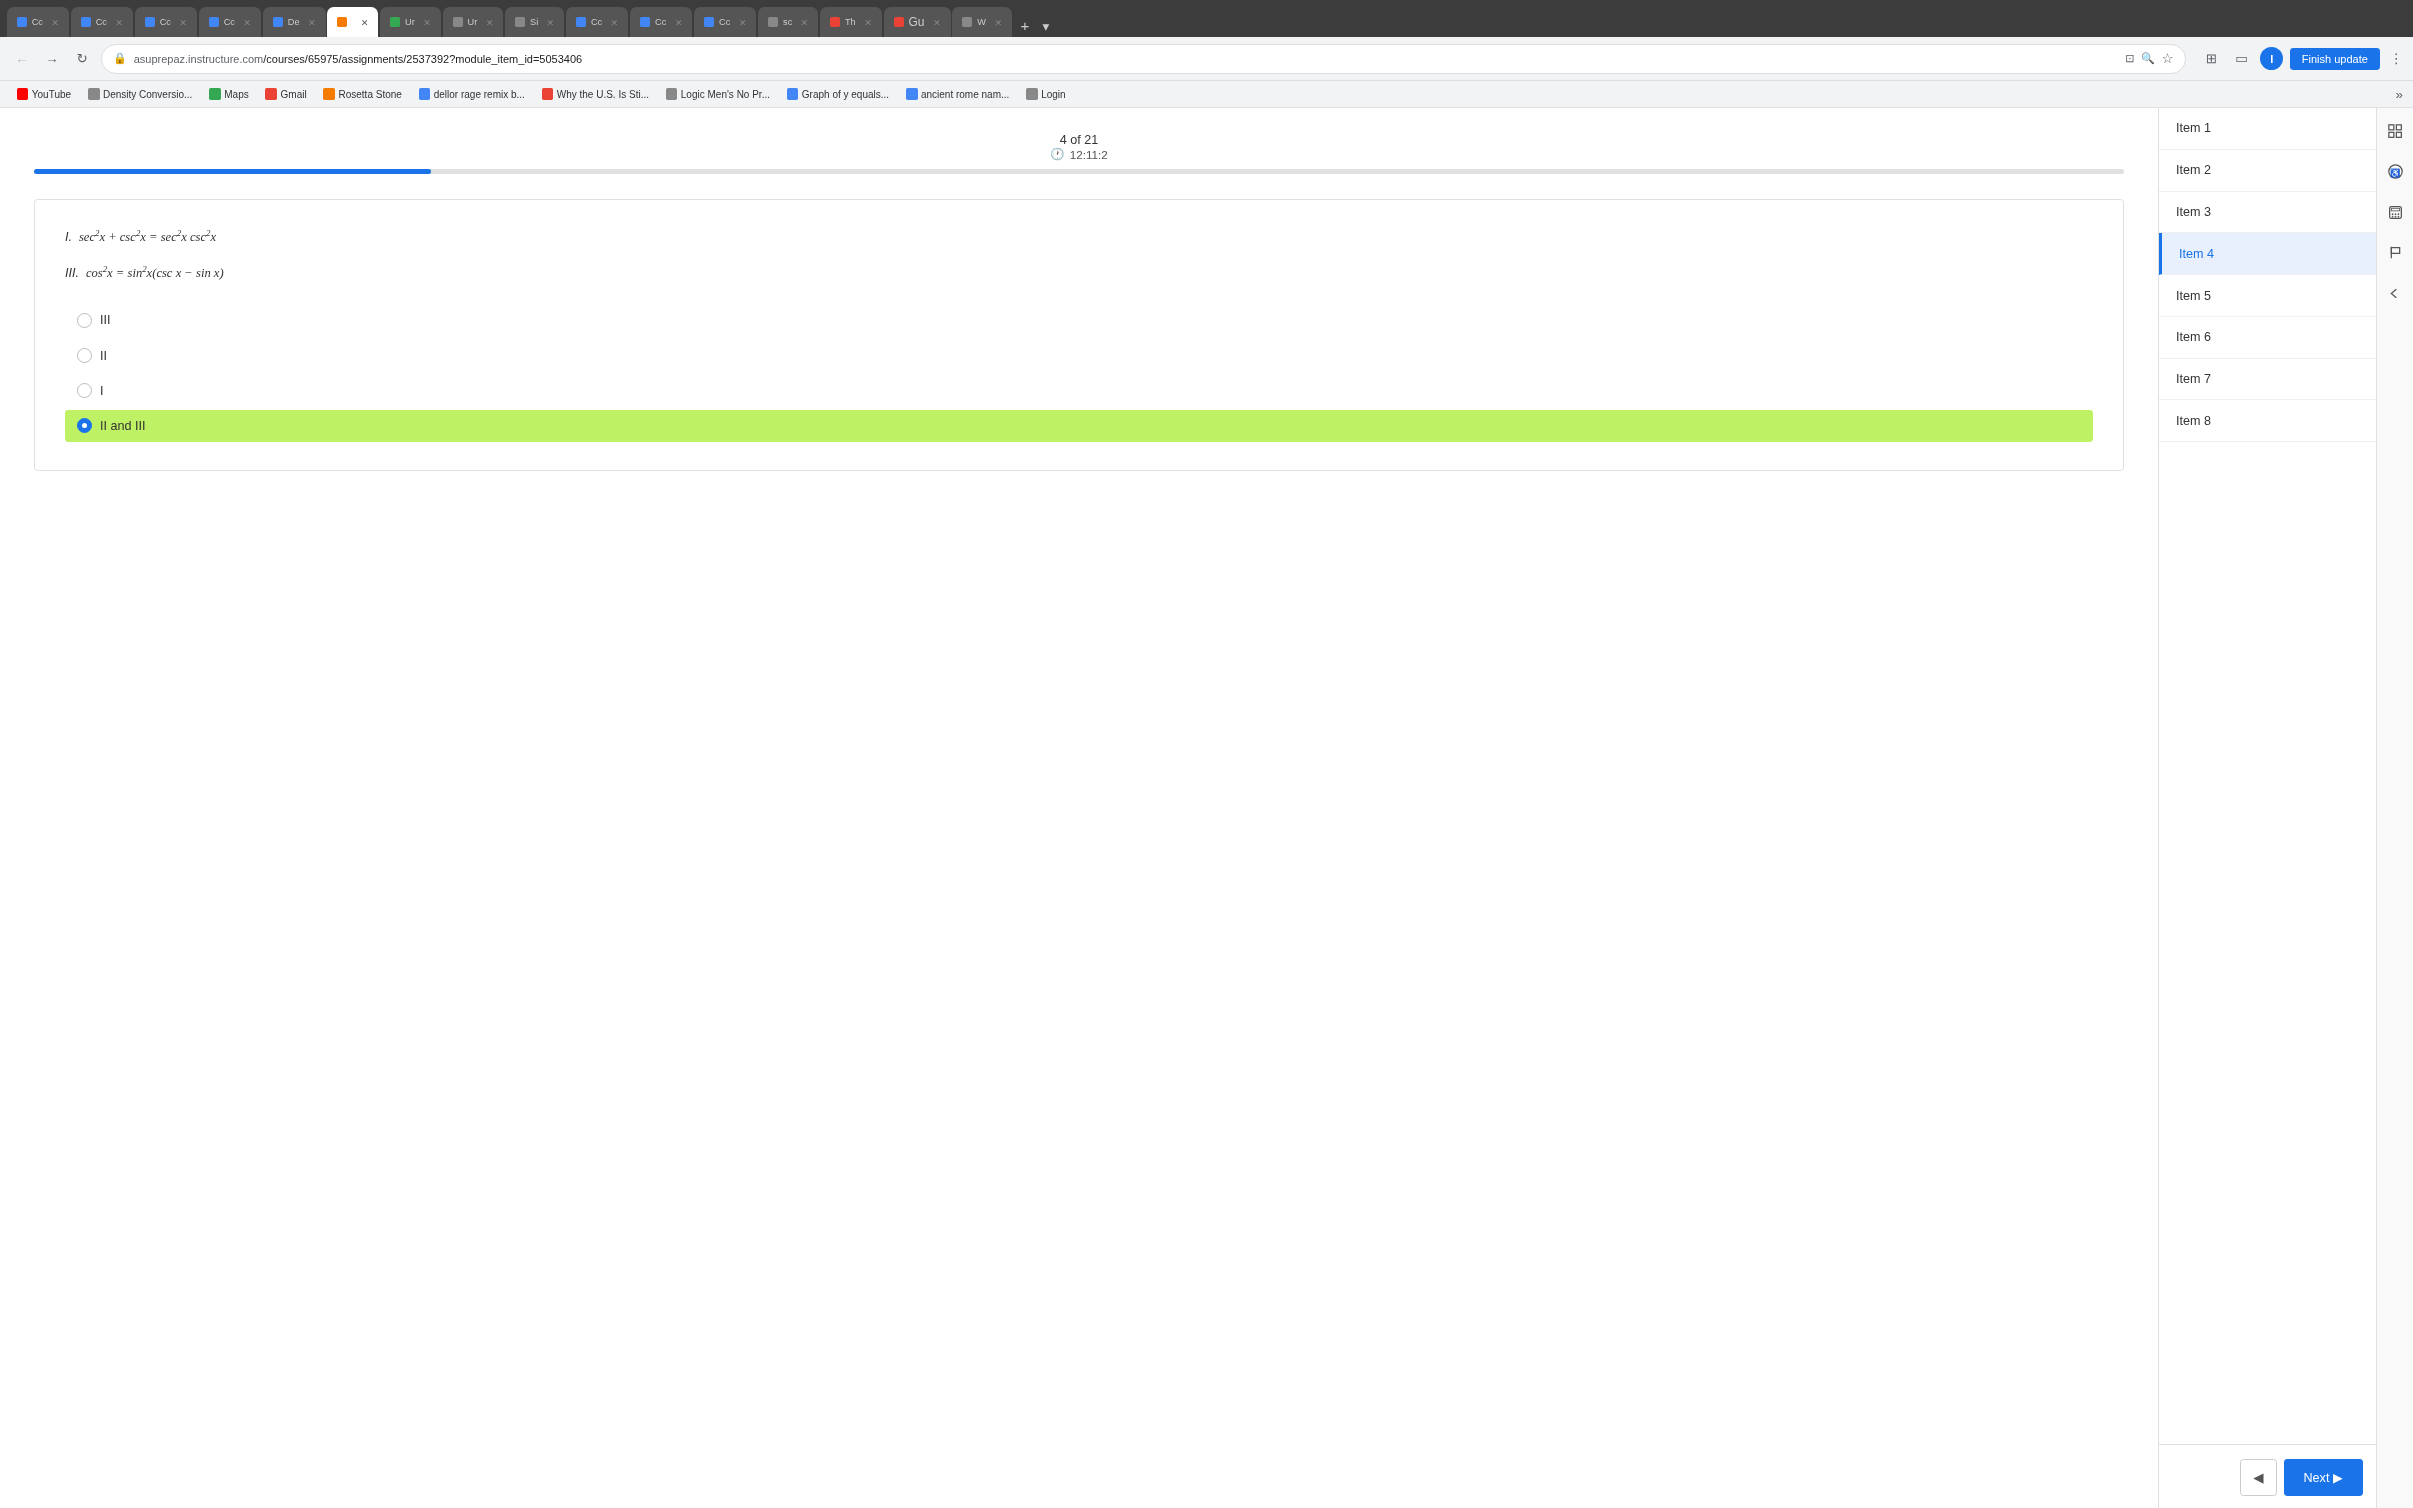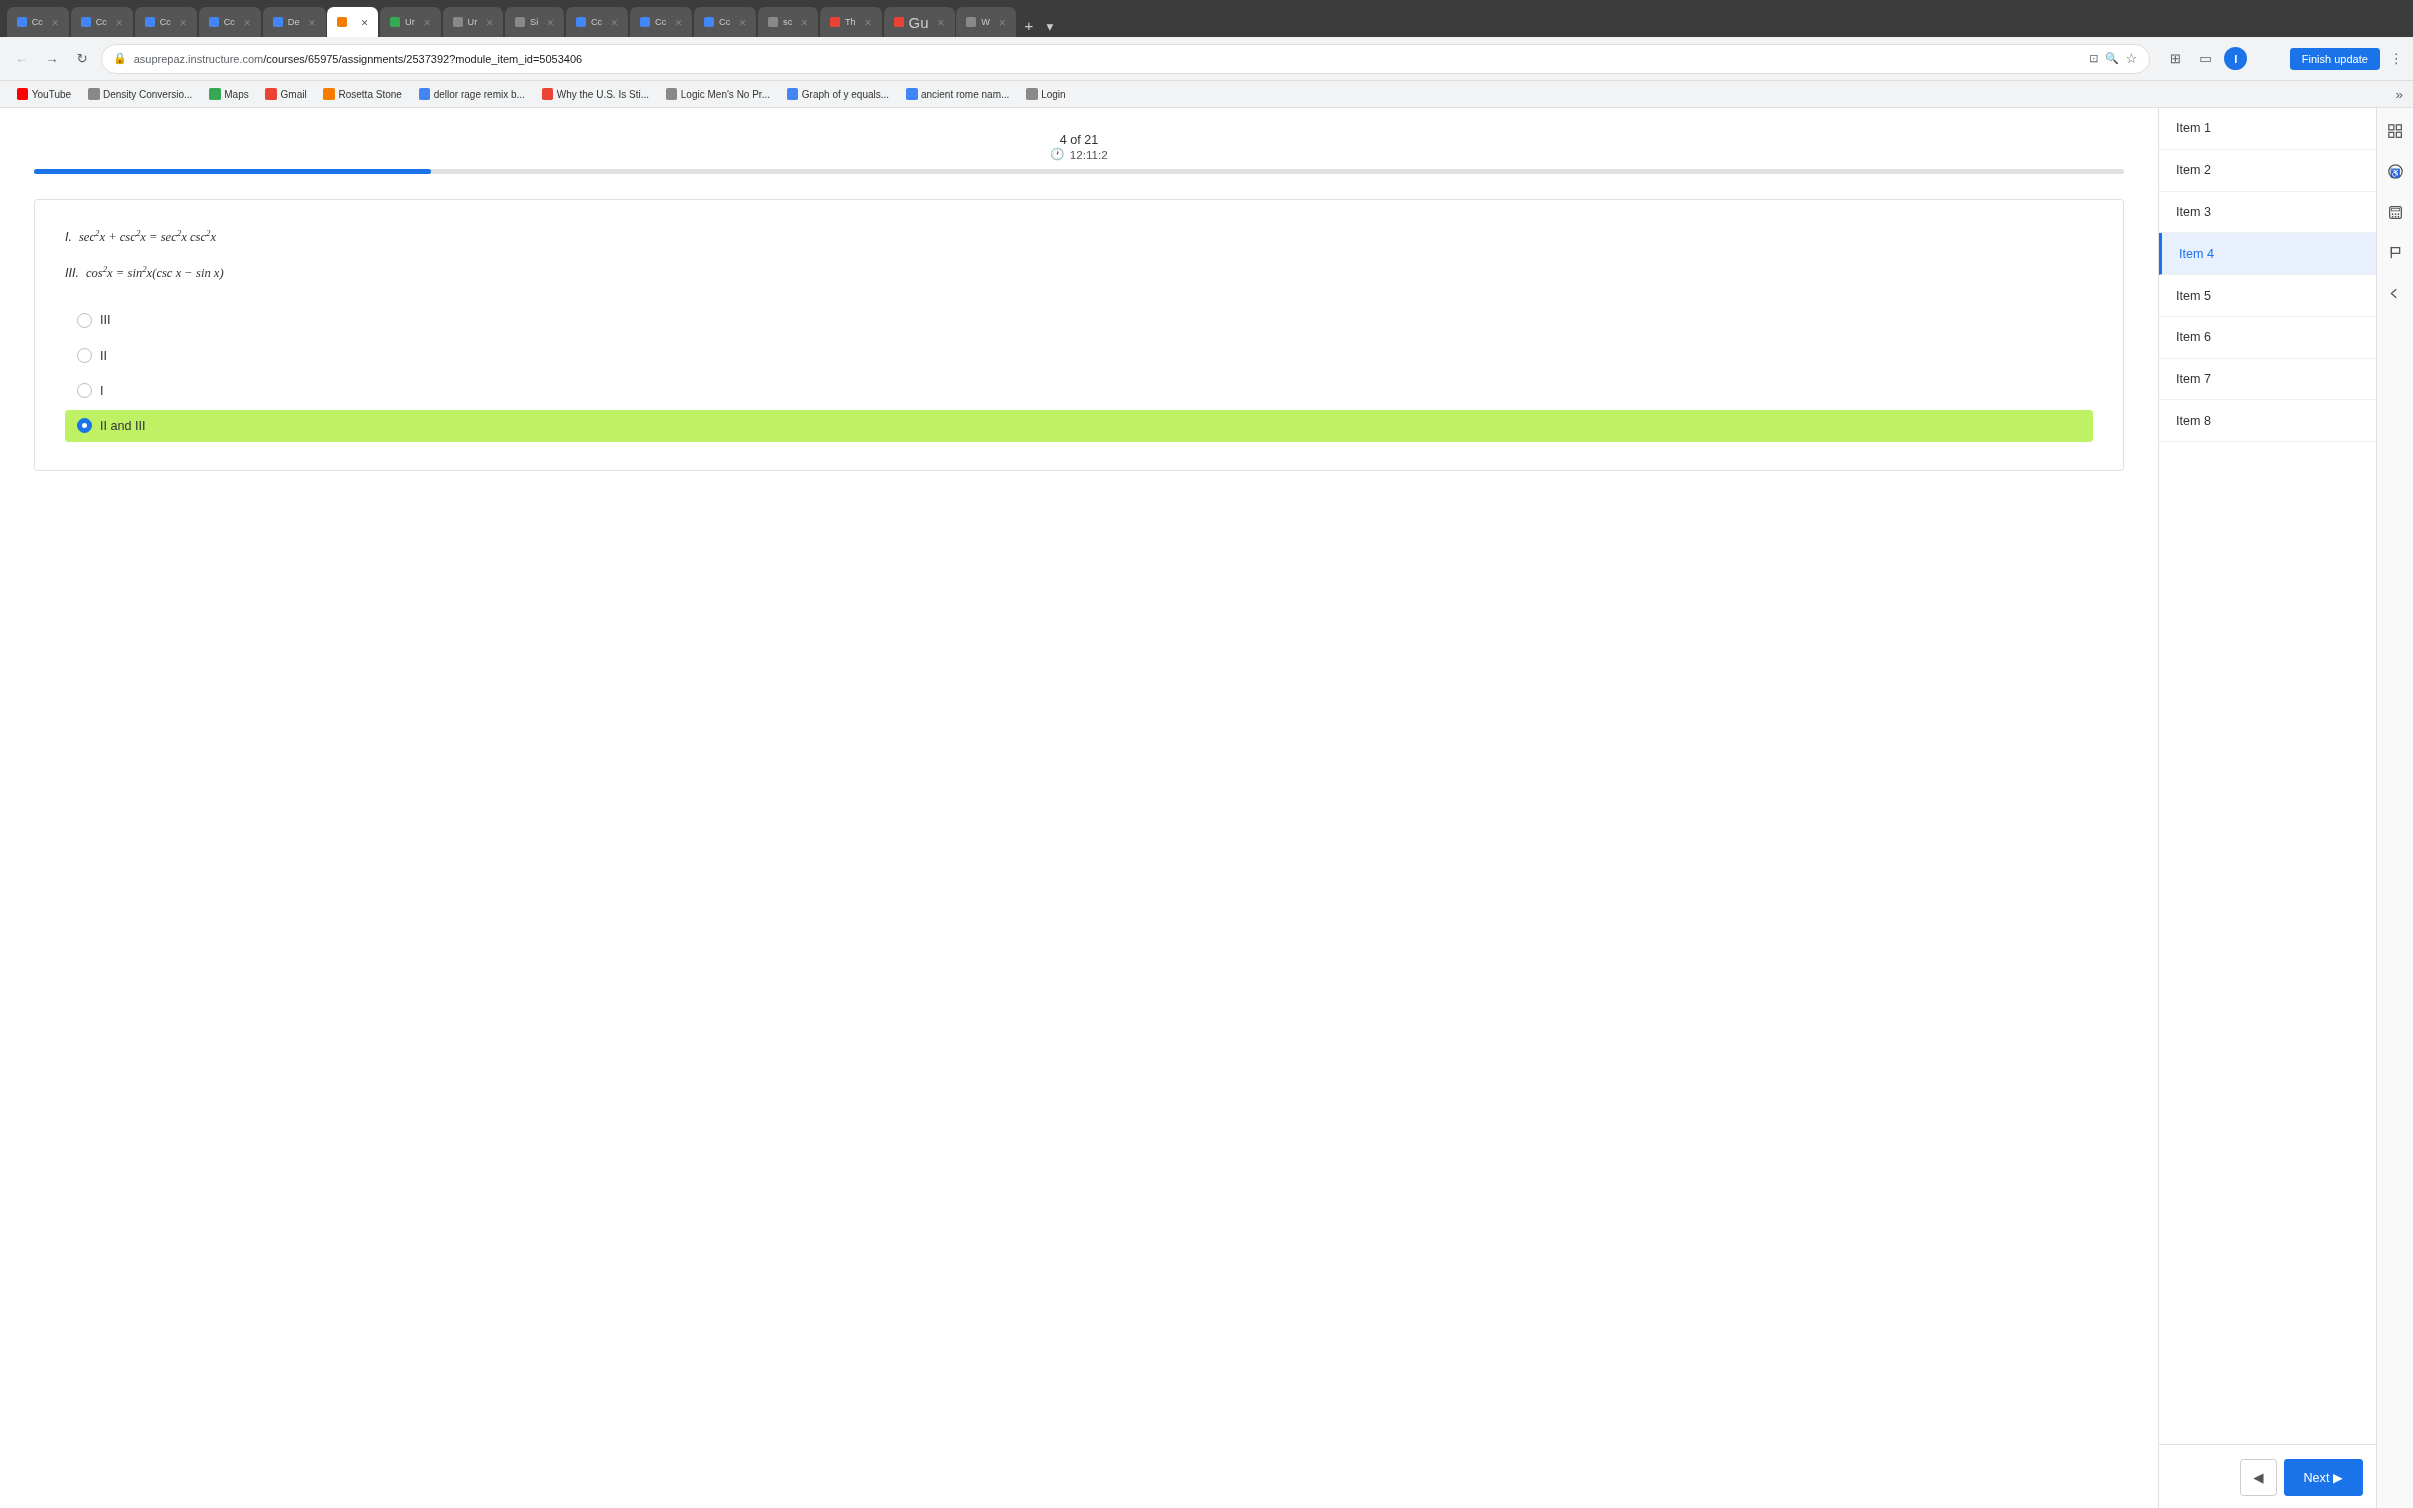--- a/index.html
+++ b/index.html
@@ -16,21 +16,21 @@
 
     .address-bar-row { display: flex; align-items: center; background: #f1f3f4; padding: 5px 10px; gap: 6.7px; height: 44px; border-bottom: 0.8px solid #ddd; }
     .nav-btn { width: 23.5px; height: 23.5px; border-radius: 50%; border: none; background: transparent; color: #5f6368; font-size: 13.4px; cursor: pointer; display: flex; align-items: center; justify-content: center; }
     .nav-btn.disabled { color: #bbb; cursor: default; }
     .address-box { flex: 1; display: flex; align-items: center; background: #fff; border: 0.8px solid #ddd; border-radius: 17px; padding: 5px 11.7px; gap: 6.7px; height: 30px; }
     .address-text { flex: 1; font-size: 11px; color: #202124; }
     .address-scheme { color: #5f6368; }
     .toolbar-icons { display: flex; align-items: center; gap: 6.7px; margin-left: 6.7px; }
     .toolbar-icon-btn { width: 23.5px; height: 23.5px; border-radius: 50%; border: none; background: transparent; cursor: pointer; display: flex; align-items: center; justify-content: center; color: #5f6368; font-size: 11.7px; }
     .profile-btn { background: #1a73e8; color: #fff; border-radius: 50%; width: 23.5px; height: 23.5px; display: flex; align-items: center; justify-content: center; font-size: 11px; font-weight: bold; cursor: pointer; }
-    .finish-update-btn { background: #1a73e8; color: #fff; border: none; border-radius: 3.4px; padding: 5px 11.7px; font-size: 11px; cursor: pointer; font-weight: 500; margin-left: 36px; }
+    .finish-update-btn { background: #1a73e8; color: #fff; border: none; border-radius: 3.4px; padding: 5px 11.7px; font-size: 11px; cursor: pointer; font-weight: 500; }
     .menu-dots { color: #5f6368; font-size: 13.4px; cursor: pointer; margin-left: 3.4px; }
 
     .bookmarks-bar { display: flex; align-items: center; background: #f1f3f4; padding: 2.5px 10px; gap: 3.4px; border-bottom: 0.8px solid #e0e0e0; height: 27px; overflow: hidden; }
     .bookmark-item { display: flex; align-items: center; gap: 3.4px; padding: 2.5px 6.7px; border-radius: 3.4px; cursor: pointer; font-size: 10px; color: #333; white-space: nowrap; }
     .bk-more { margin-left: auto; color: #5f6368; font-size: 13.4px; cursor: pointer; }
 
     
     .page-content { display: flex; flex-direction: column; min-height: calc(100vh - 107px); }
 
     .quiz-container { display: flex; flex: 1; position: relative; }
@@ -150,21 +150,21 @@
       <span style="font-size:9.2px;">sc</span>
       <span class="tab-close">✕</span>
     </div>
     <div class="tab">
       <span style="width:10px;height:10px;background:#ea4335;border-radius:1.7px;flex-shrink:0;display:inline-block;"></span>
       <span style="font-size:9.2px;">Th</span>
       <span class="tab-close">✕</span>
     </div>
     <div class="tab">
       <span style="width:10px;height:10px;background:#ea4335;border-radius:1.7px;flex-shrink:0;display:inline-block;"></span>
-      <span style="font-size:15px;">Gu</span>
+      <span style="font-size:12px;">Gu</span>
       <span class="tab-close">✕</span>
     </div>
     <div class="tab">
       <span style="width:10px;height:10px;background:#888;border-radius:1.7px;flex-shrink:0;display:inline-block;"></span>
       <span style="font-size:9.2px;">W</span>
       <span class="tab-close">✕</span>
     </div>
     <div class="tab-add">+</div>
     <div style="color:#ccc;font-size:13.4px;padding:3.4px 5px;cursor:pointer;">▾</div>
   </div>

